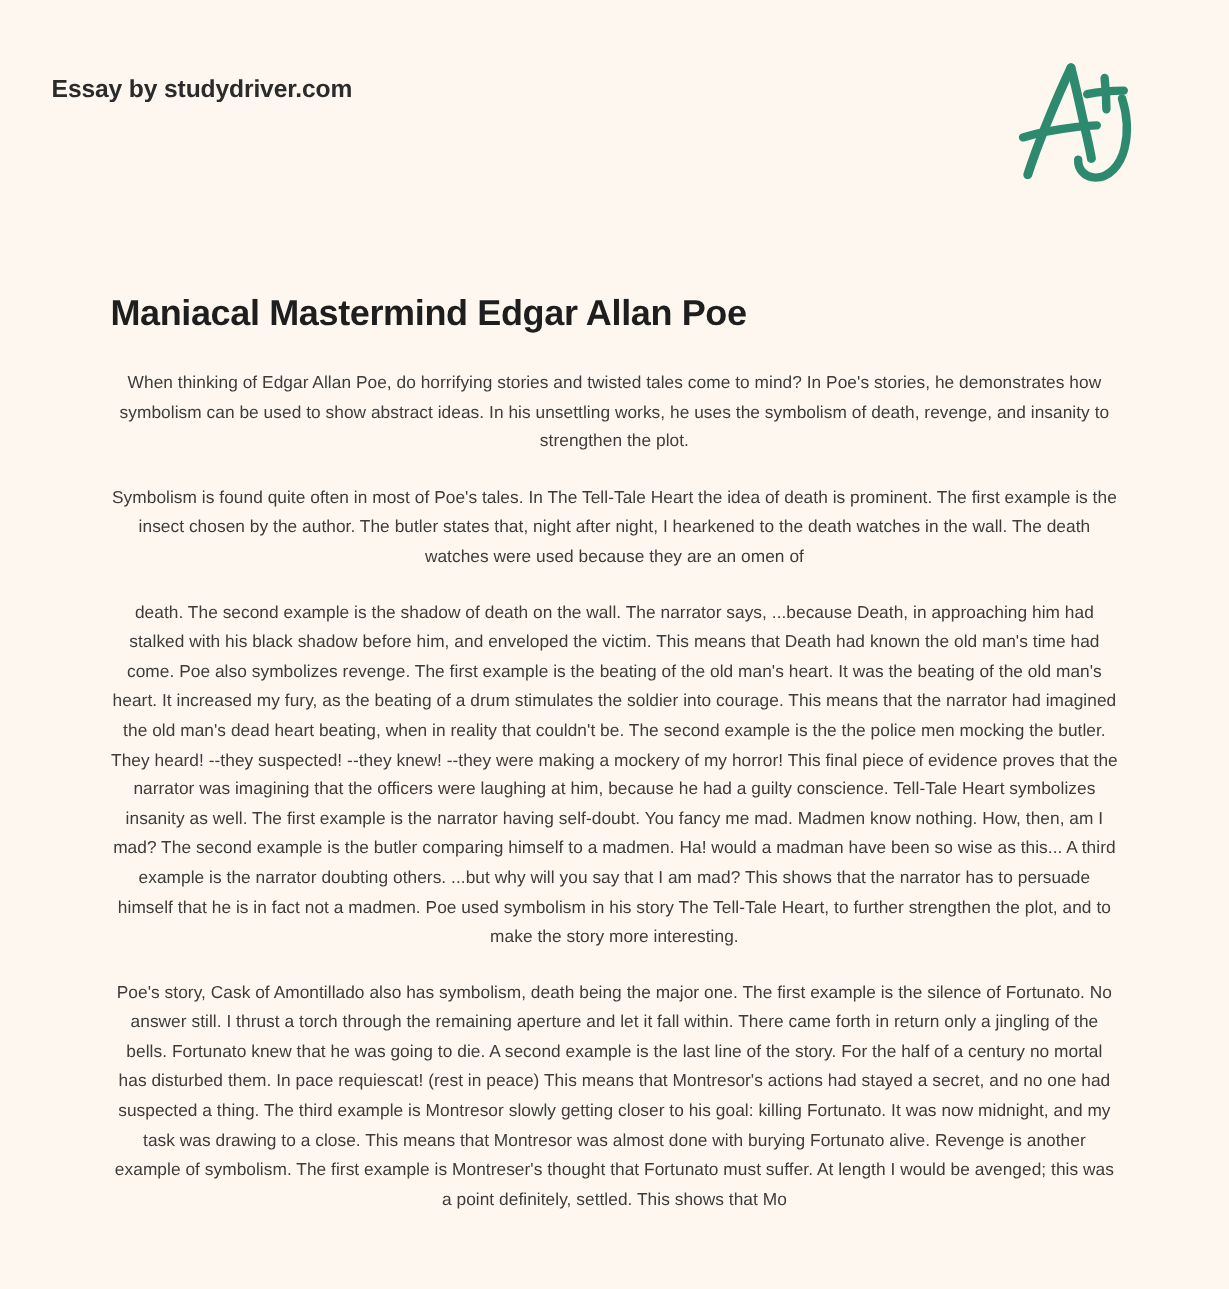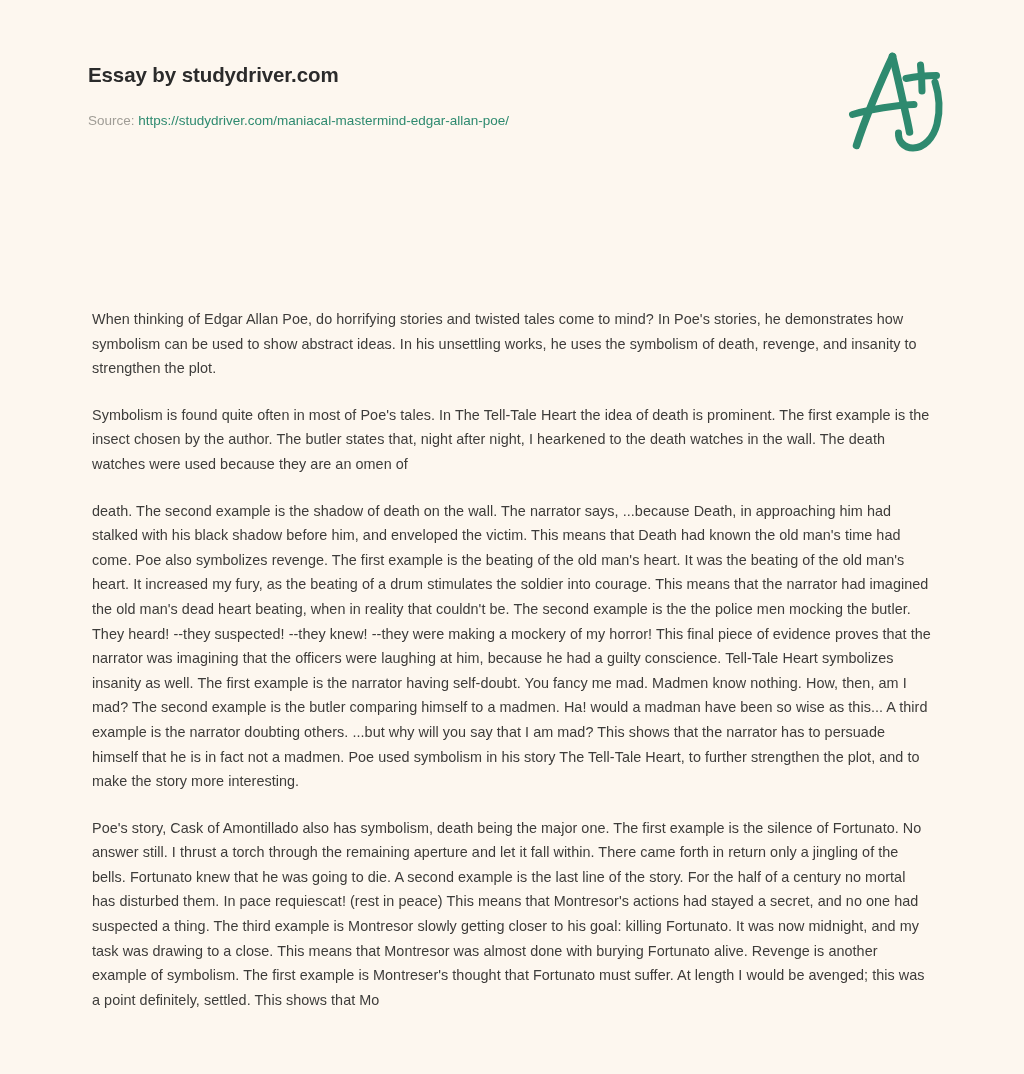--- a/index.html
+++ b/index.html
@@ -22,21 +22,21 @@
     box-sizing: border-box;
   }
 
   
   .header {
     position: absolute;
     top: 0;
     left: 0;
     right: 0;
     height: 200px;
-    padding: 62px 64px 0 88px;
+    padding: 62px 64px 0 43px;
     box-sizing: border-box;
   }
 
   .header-text {
     display: block;
   }
 
   .byline {
     font-size: 20.5px;
     font-weight: bold;
@@ -98,60 +98,57 @@
     top: 307px;
     left: 92px;
     width: 840px;
   }
 
   .article p {
     margin: 0 0 22px 0;
     font-size: 14.4px;
     line-height: 24.6px;
     color: #3d3c3a;
-    text-align: left;
+    text-align: center;
     letter-spacing: 0.05px;
   }
 
   .article p:last-child {
     margin-bottom: 11px;
   }
 </style>
 </head>
 <body>
 
 <div class="page">
 
   <div class="header">
     <div class="header-text">
       <p class="byline">Essay by studydriver.com</p>
-      <p class="source-line">
-        <span class="source-label">Source:</span>
-        <a class="source-link" href="#">https://studydriver.com/maniacal-mastermind-edgar-allan-poe/</a>
-      </p>
     </div>
 
     <div class="logo" title="A+">
       <svg viewBox="0 0 112 120" xmlns="http://www.w3.org/2000/svg" fill="none" stroke="#2e8a6f" stroke-linecap="round" stroke-linejoin="round">
 
         <path d="M52.5 8.5 C47 20 40 36 33 53 C26.5 69 20.5 85 16.5 97.5" stroke-width="7.5"></path>
 
         <path d="M52.5 8.5 C56 22 60 40 63.5 56 C66.5 69 68.5 78 69.5 84" stroke-width="7.5"></path>
 
         <path d="M12.5 66.5 C24 63 40 60 56 58 C64 57 70 56.5 74 56.5" stroke-width="7"></path>
 
         <path d="M80.5 17 C81.5 26 82 34 82 43" stroke-width="7"></path>
 
         <path d="M66 30.5 C75 28.5 86 27.5 96.5 27.5" stroke-width="7"></path>
 
         <path d="M95 34 C99.5 48 100.5 62 97 76 C93.5 90 84 100 73 100 C64 100 58 93 58.5 85" stroke-width="7"></path>
       </svg>
     </div>
   </div>
 
+  <h1 class="title">Maniacal Mastermind Edgar Allan Poe</h1>
 
   <div class="article">
     <p>When thinking of Edgar Allan Poe, do horrifying stories and twisted tales come to mind? In Poe's stories, he demonstrates how symbolism can be used to show abstract ideas. In his unsettling works, he uses the symbolism of death, revenge, and insanity to strengthen the plot.</p>
     <p>Symbolism is found quite often in most of Poe's tales. In The Tell-Tale Heart the idea of death is prominent. The first example is the insect chosen by the author. The butler states that, night after night, I hearkened to the death watches in the wall. The death watches were used because they are an omen of</p>
     <p>death. The second example is the shadow of death on the wall. The narrator says, ...because Death, in approaching him had stalked with his black shadow before him, and enveloped the victim. This means that Death had known the old man's time had come. Poe also symbolizes revenge. The first example is the beating of the old man's heart. It was the beating of the old man's heart. It increased my fury, as the beating of a drum stimulates the soldier into courage. This means that the narrator had imagined the old man's dead heart beating, when in reality that couldn't be. The second example is the the police men mocking the butler. They heard! --they suspected! --they knew! --they were making a mockery of my horror! This final piece of evidence proves that the narrator was imagining that the officers were laughing at him, because he had a guilty conscience. Tell-Tale Heart symbolizes insanity as well. The first example is the narrator having self-doubt. You fancy me mad. Madmen know nothing. How, then, am I mad? The second example is the butler comparing himself to a madmen. Ha! would a madman have been so wise as this... A third example is the narrator doubting others. ...but why will you say that I am mad? This shows that the narrator has to persuade himself that he is in fact not a madmen. Poe used symbolism in his story The Tell-Tale Heart, to further strengthen the plot, and to make the story more interesting.</p>
     <p>Poe's story, Cask of Amontillado also has symbolism, death being the major one. The first example is the silence of Fortunato. No answer still. I thrust a torch through the remaining aperture and let it fall within. There came forth in return only a jingling of the bells. Fortunato knew that he was going to die. A second example is the last line of the story. For the half of a century no mortal has disturbed them. In pace requiescat! (rest in peace) This means that Montresor's actions had stayed a secret, and no one had suspected a thing. The third example is Montresor slowly getting closer to his goal: killing Fortunato. It was now midnight, and my task was drawing to a close. This means that Montresor was almost done with burying Fortunato alive. Revenge is another example of symbolism. The first example is Montreser's thought that Fortunato must suffer. At length I would be avenged; this was a point definitely, settled. This shows that Mo</p>
   </div>
 
 </div>
 

